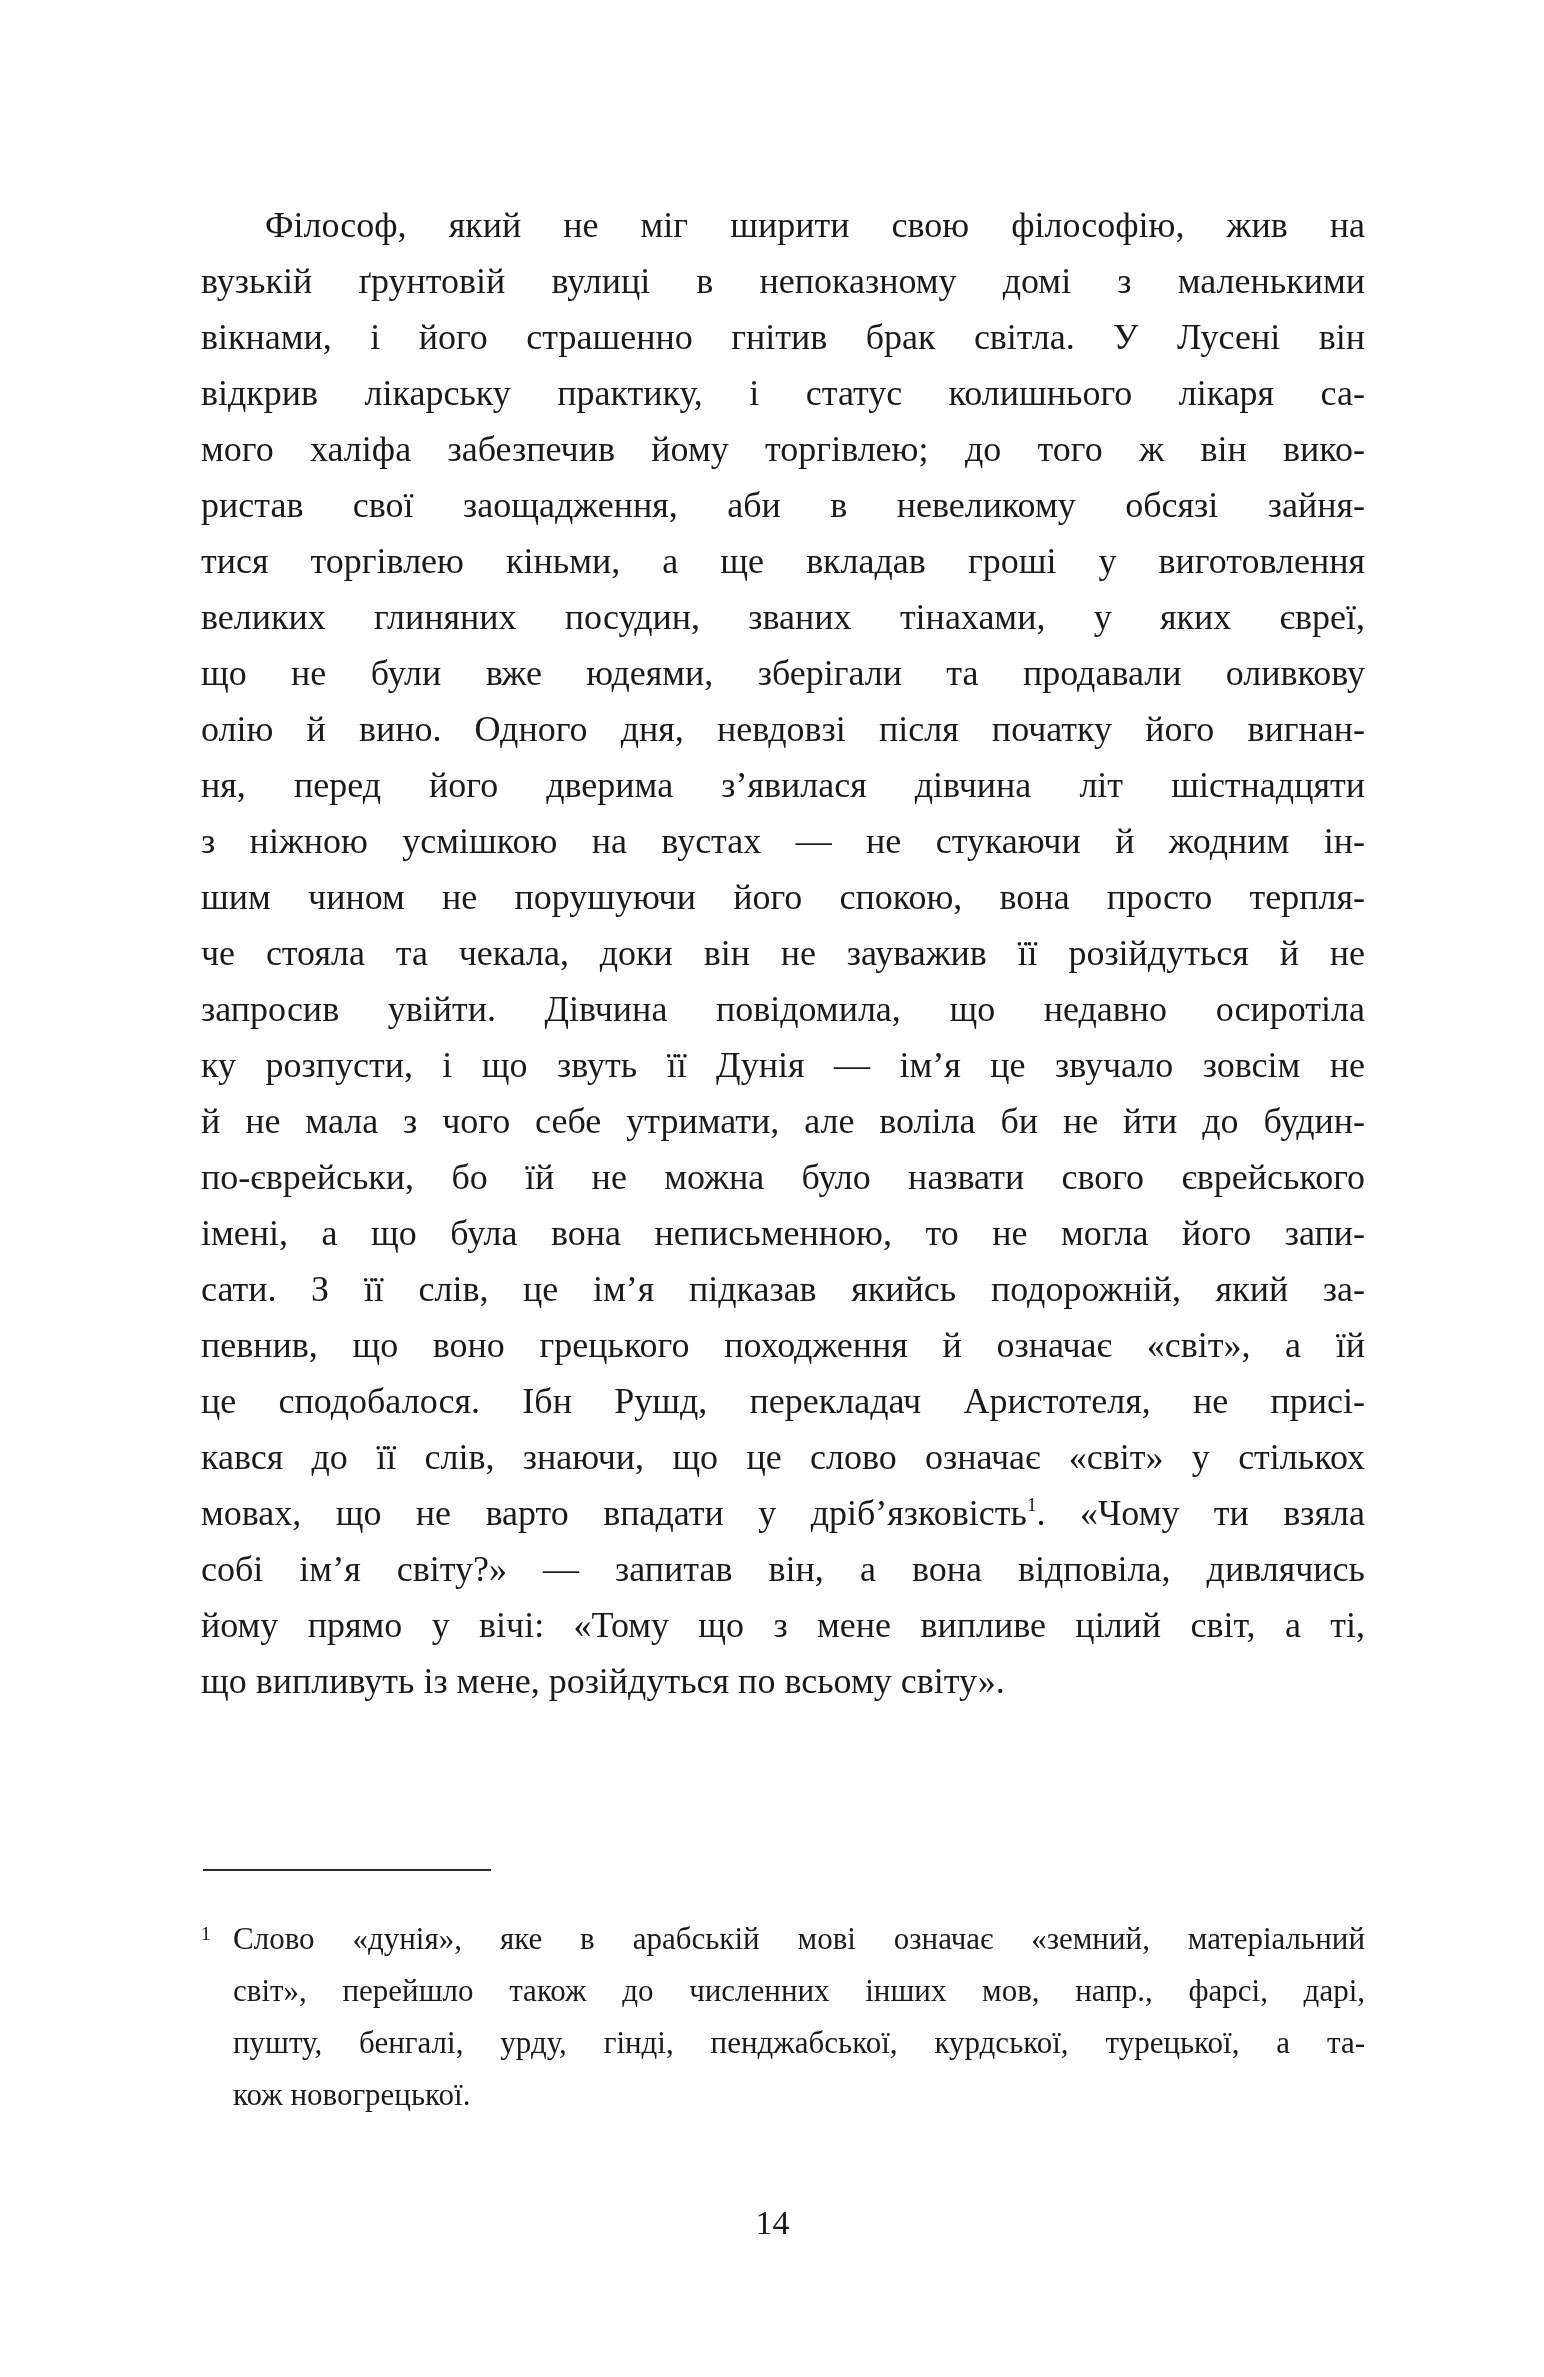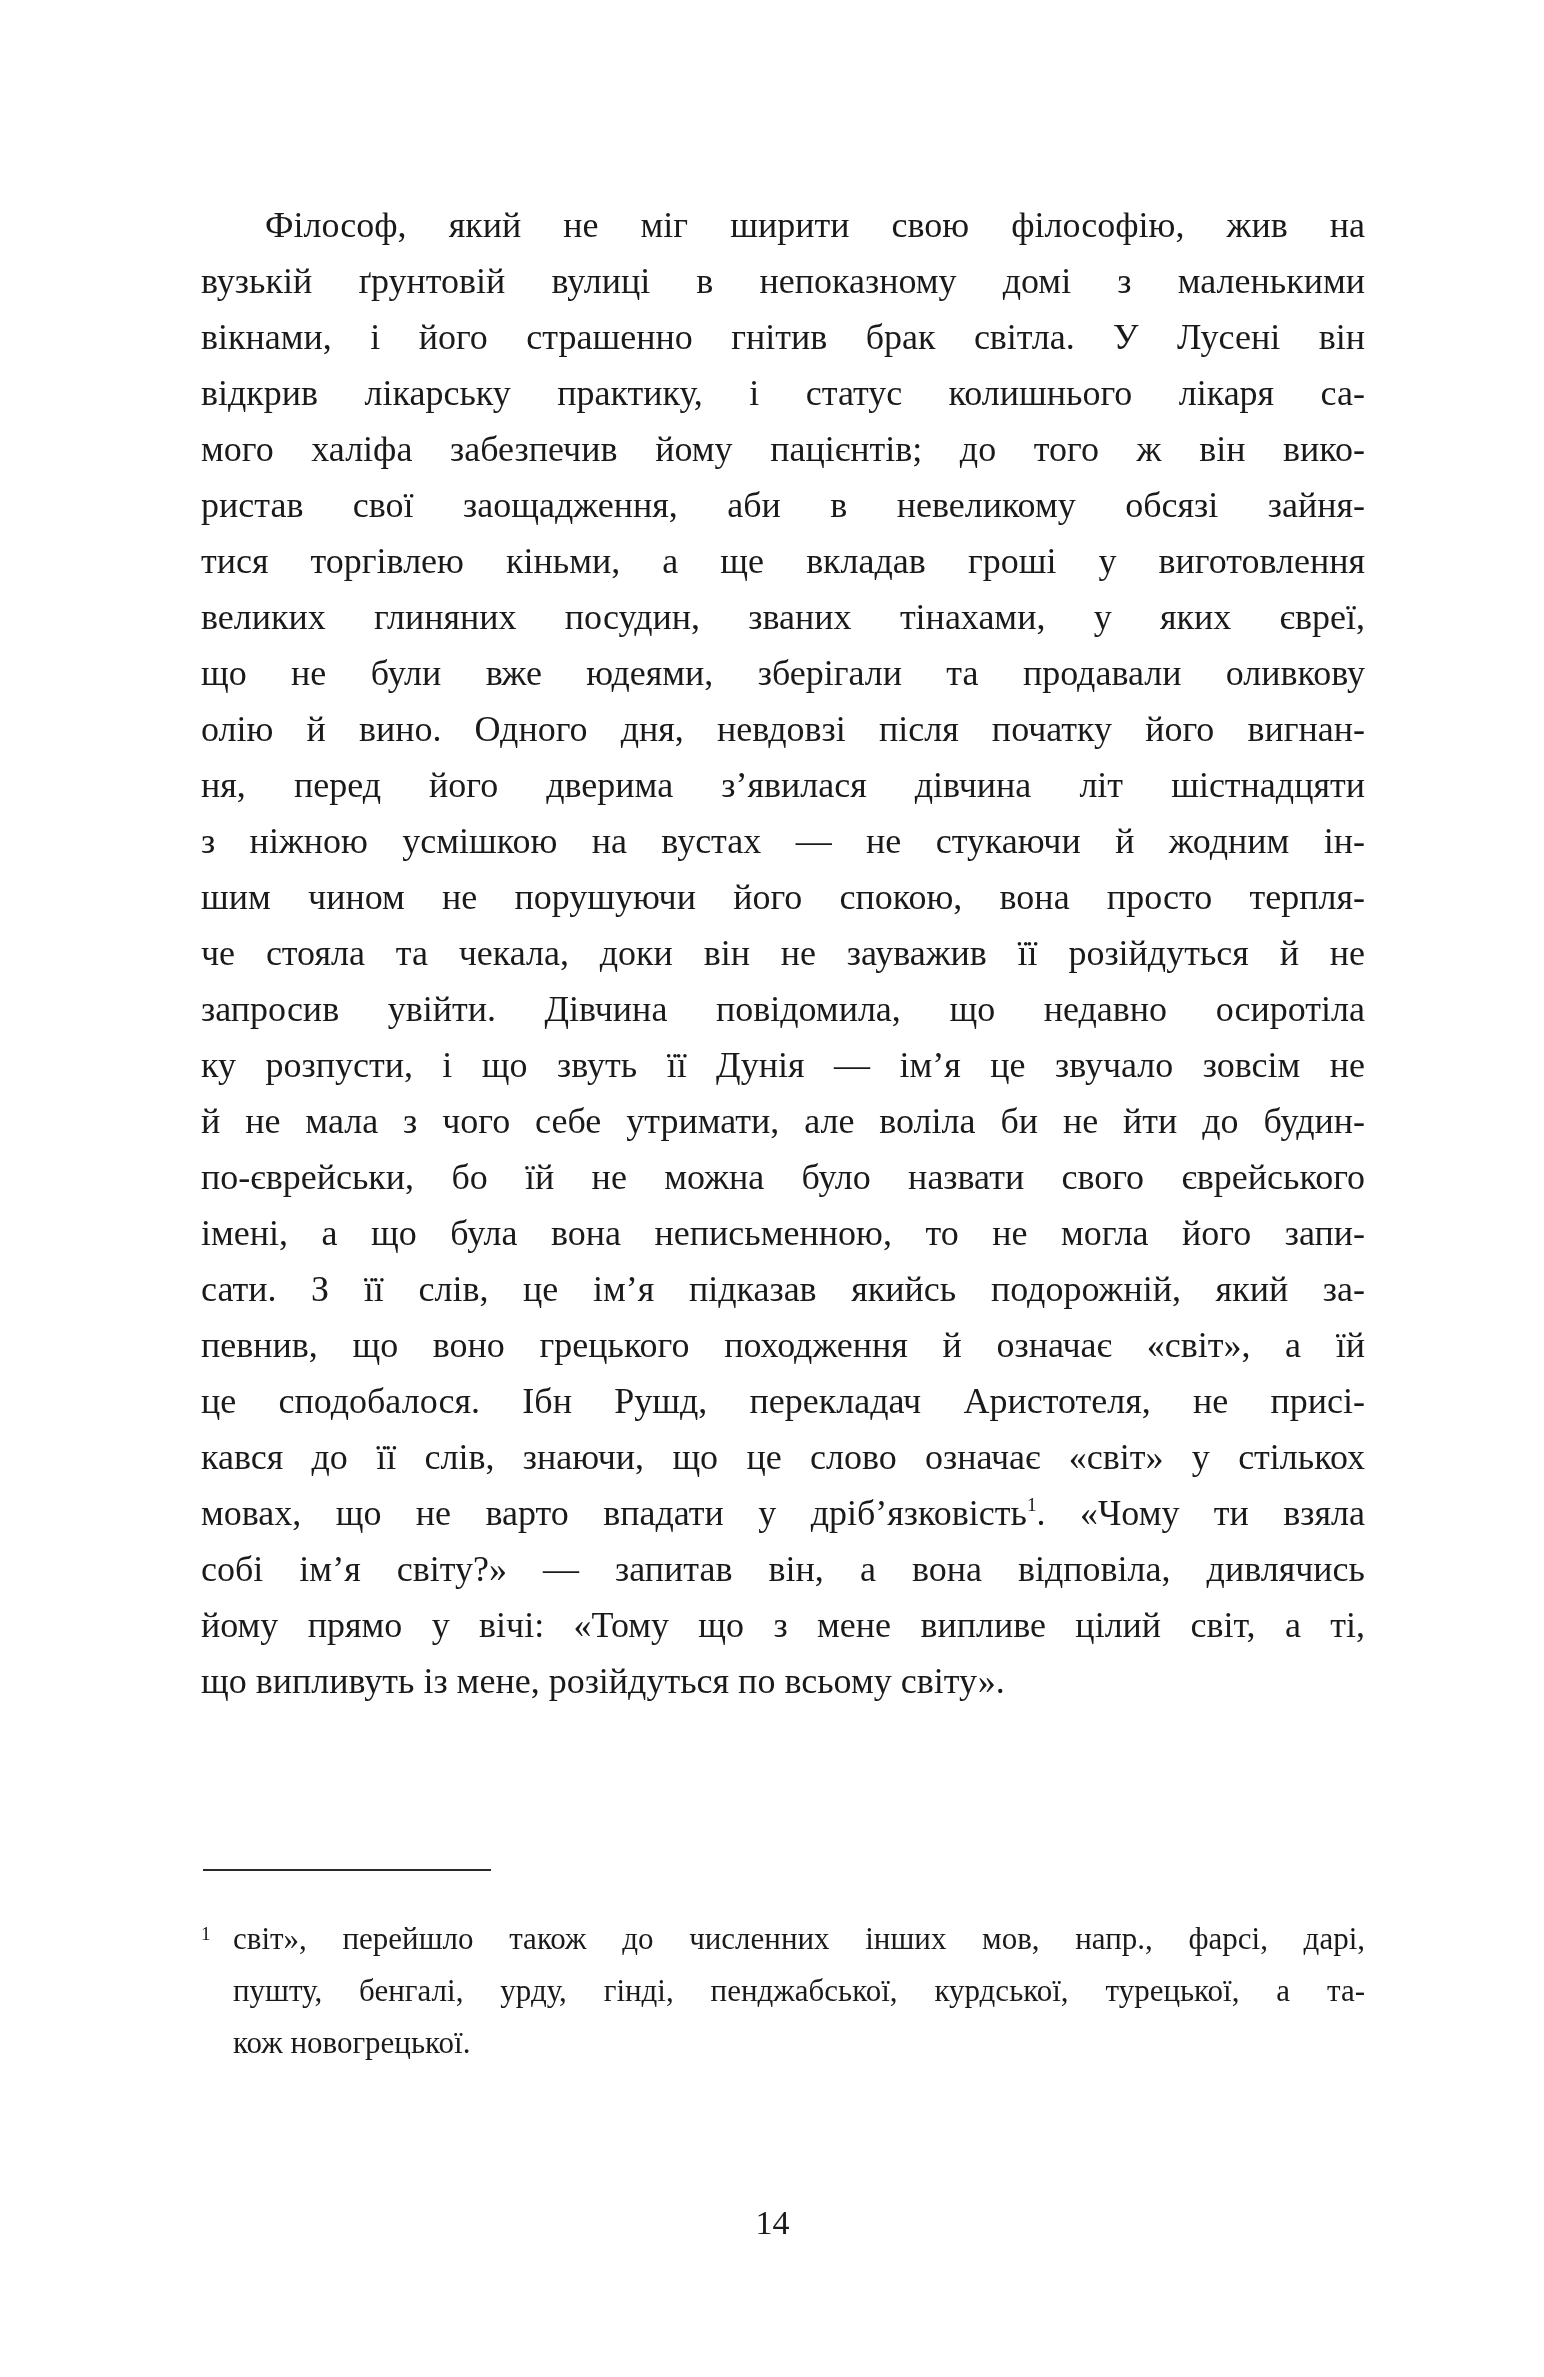--- a/index.html
+++ b/index.html
@@ -97,21 +97,21 @@
 </head>
 <body>
 
 <div class="page">
 
   <div class="body-text">
     <span class="line indent">Філософ, який не міг ширити свою філософію, жив на</span>
     <span class="line">вузькій ґрунтовій вулиці в непоказному домі з маленькими</span>
     <span class="line">вікнами, і його страшенно гнітив брак світла. У Лусені він</span>
     <span class="line">відкрив лікарську практику, і статус колишнього лікаря са-</span>
-    <span class="line">мого халіфа забезпечив йому пацієнтів; до того ж він вико-</span>
+    <span class="line">мого халіфа забезпечив йому торгівлею; до того ж він вико-</span>
     <span class="line">ристав свої заощадження, аби в невеликому обсязі зайня-</span>
     <span class="line">тися торгівлею кіньми, а ще вкладав гроші у виготовлення</span>
     <span class="line">великих глиняних посудин, званих тінахами, у яких євреї,</span>
     <span class="line">що не були вже юдеями, зберігали та продавали оливкову</span>
     <span class="line">олію й вино. Одного дня, невдовзі після початку його вигнан-</span>
     <span class="line">ня, перед його дверима з’явилася дівчина літ шістнадцяти</span>
     <span class="line">з ніжною усмішкою на вустах — не стукаючи й жодним ін-</span>
     <span class="line">шим чином не порушуючи його спокою, вона просто терпля-</span>
     <span class="line">че стояла та чекала, доки він не зауважив її розійдуться й не</span>
     <span class="line">запросив увійти. Дівчина повідомила, що недавно осиротіла</span>
@@ -127,20 +127,21 @@
     <span class="line">собі ім’я світу?» — запитав він, а вона відповіла, дивлячись</span>
     <span class="line">йому прямо у вічі: «Тому що з мене випливе цілий світ, а ті,</span>
     <span class="line last">що випливуть із мене, розійдуться по всьому світу».</span>
   </div>
 
   <div class="footnote-rule"></div>
 
   <div class="footnotes">
     <span class="fn-marker">1</span>
     <div class="fn-body">
+      <span class="fn-line">Слово «дунія», яке в арабській мові означає «земний, матеріальний</span>
       <span class="fn-line">світ», перейшло також до численних інших мов, напр., фарсі, дарі,</span>
       <span class="fn-line">пушту, бенгалі, урду, гінді, пенджабської, курдської, турецької, а та-</span>
       <span class="fn-line last">кож новогрецької.</span>
     </div>
   </div>
 
   <div class="page-number">14</div>
 
 </div>
 

